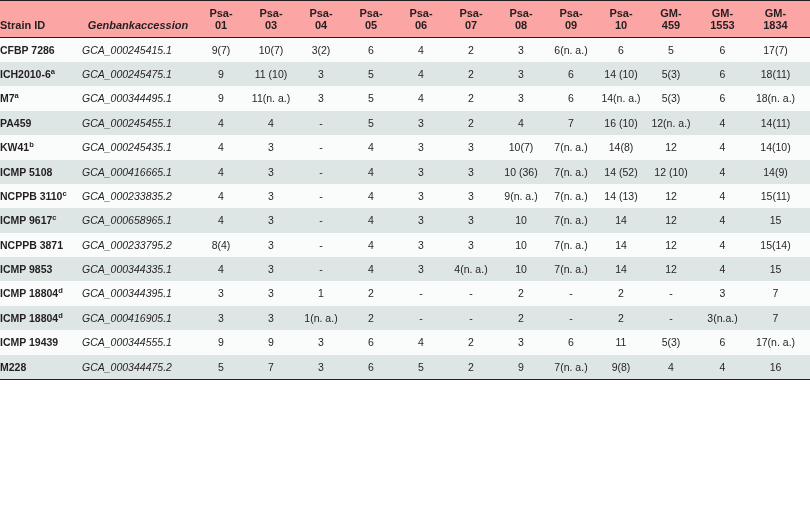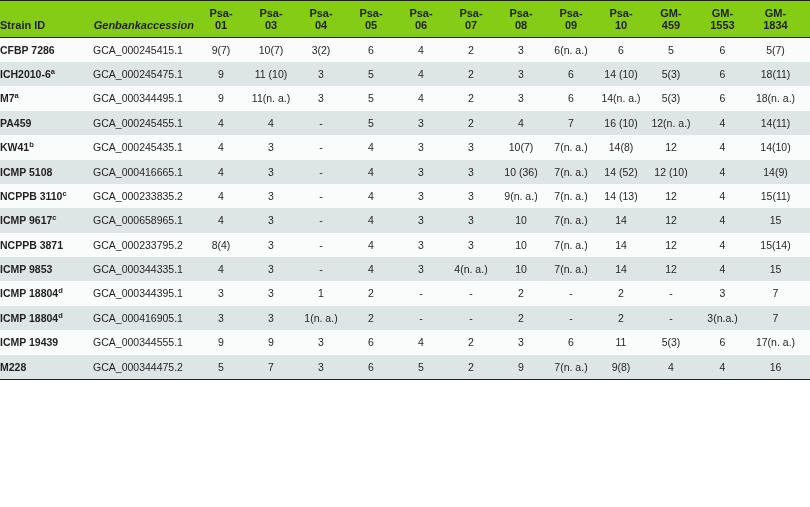--- a/index.html
+++ b/index.html
@@ -29,47 +29,48 @@
   }
   table.data-table thead th {
     font-weight: bold;
     font-size: 11px;
     vertical-align: bottom;
     padding: 6px 2px 5px 2px;
     text-align: center;
     line-height: 1.12;
     border-top: 1.6px solid #231f20;
     border-bottom: 1.1px solid #231f20;
-    background: #84cc16;
+    background: #fca5a5;
   }
   table.data-table thead th.col-strain {
     text-align: left;
     padding-left: 12px;
   }
   table.data-table thead th.col-acc {
-    text-align: right;
+    text-align: center;
     font-style: italic;
     padding-left: 6px;
   }
   table.data-table tbody td {
     padding: 6px 2px 6px 2px;
     text-align: center;
     vertical-align: top;
     line-height: 1.18;
     font-size: 10.5px;
     border: none;
   }
   table.data-table tbody td.col-strain {
     text-align: left;
     font-weight: bold;
     padding-left: 12px;
     white-space: normal;
   }
   table.data-table tbody td.col-acc {
-    text-align: center;
+    text-align: left;
+    font-style: italic;
     padding-left: 6px;
     white-space: nowrap;
   }
   table.data-table tbody tr.odd td { background: #fafbfb; }
   table.data-table tbody tr.even td { background: #dde5e5; }
   table.data-table tbody tr.last td { border-bottom: 1.6px solid #231f20; }
   sup { font-size: 7.5px; vertical-align: super; line-height: 0; }
   
   col.w-strain { width: 88px; }
   col.w-acc    { width: 120px; }
@@ -168,21 +169,21 @@
           <td>10(7)</td>
           <td>3(2)</td>
           <td>6</td>
           <td>4</td>
           <td>2</td>
           <td>3</td>
           <td>6(n. a.)</td>
           <td>6</td>
           <td>5</td>
           <td>6</td>
-          <td>5(7)</td>
+          <td>17(7)</td>
           <td>2</td>
         </tr>
         <tr class="even">
           <td class="col-strain"><span>ICH2010-6</span><sup>a</sup></td>
           <td class="col-acc">GCA_000245475.1</td>
           <td>9</td>
           <td>11 (10)</td>
           <td>3</td>
           <td>5</td>
           <td>4</td>

